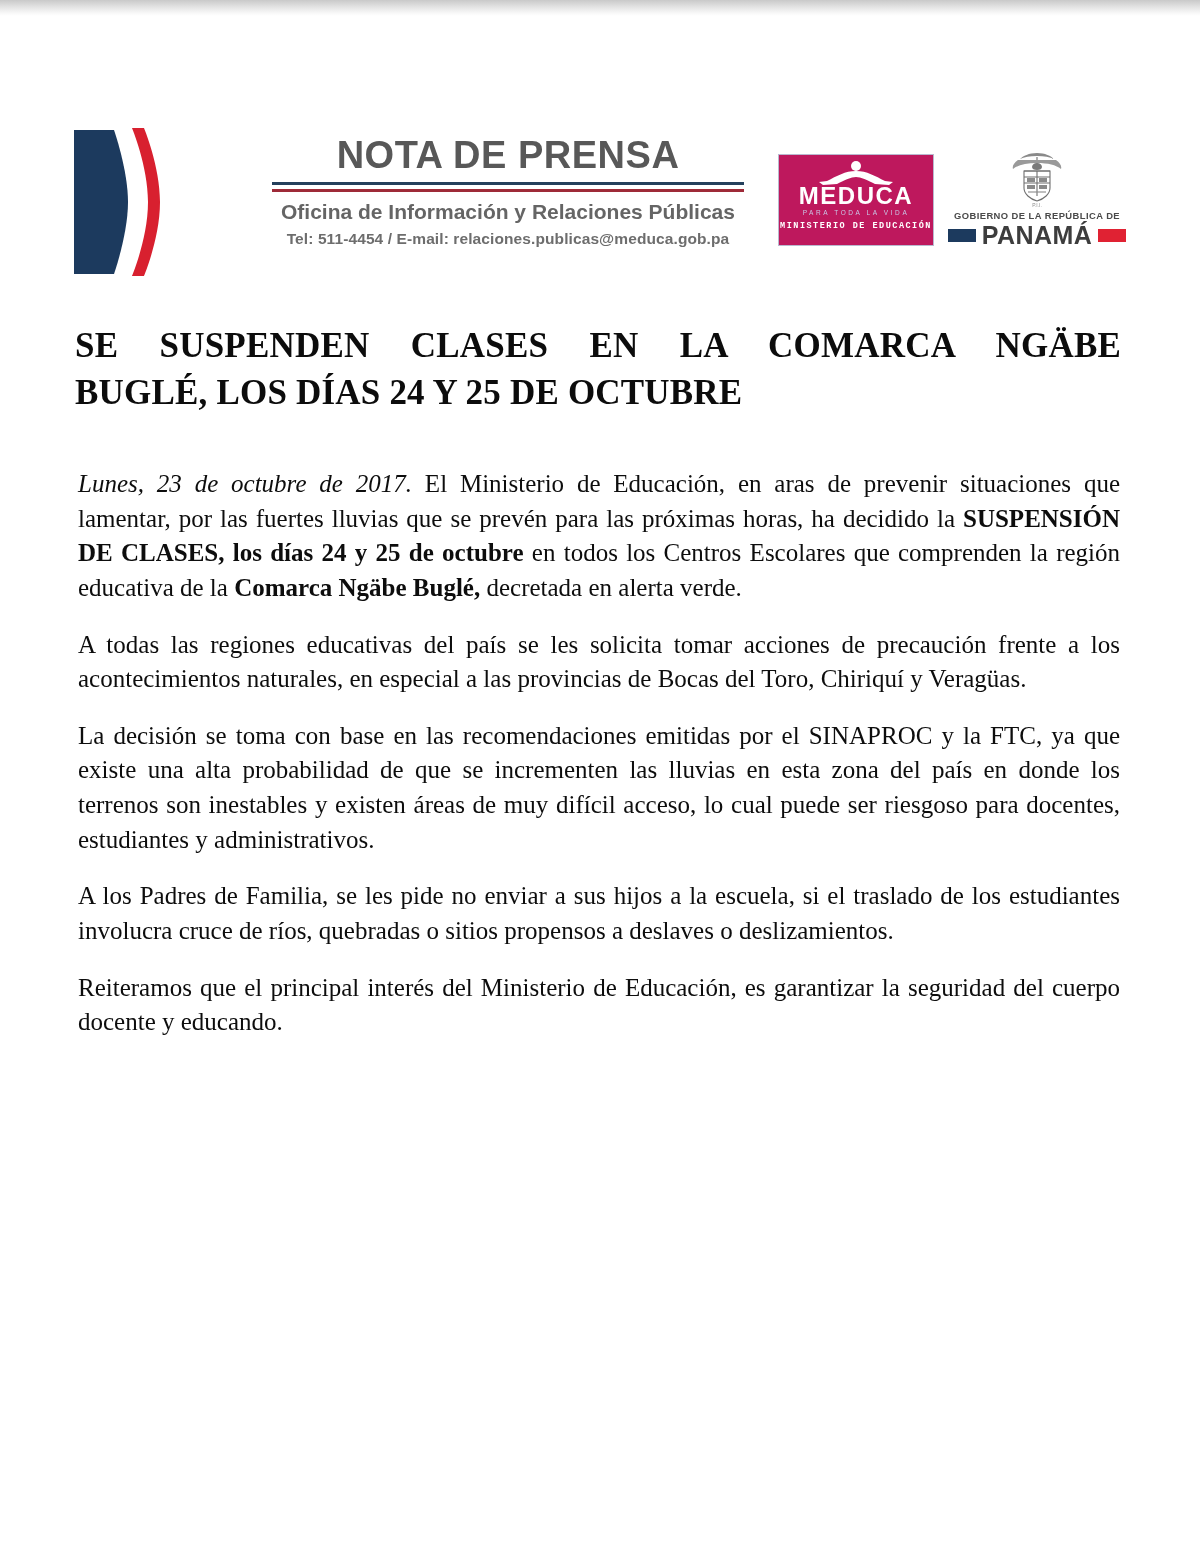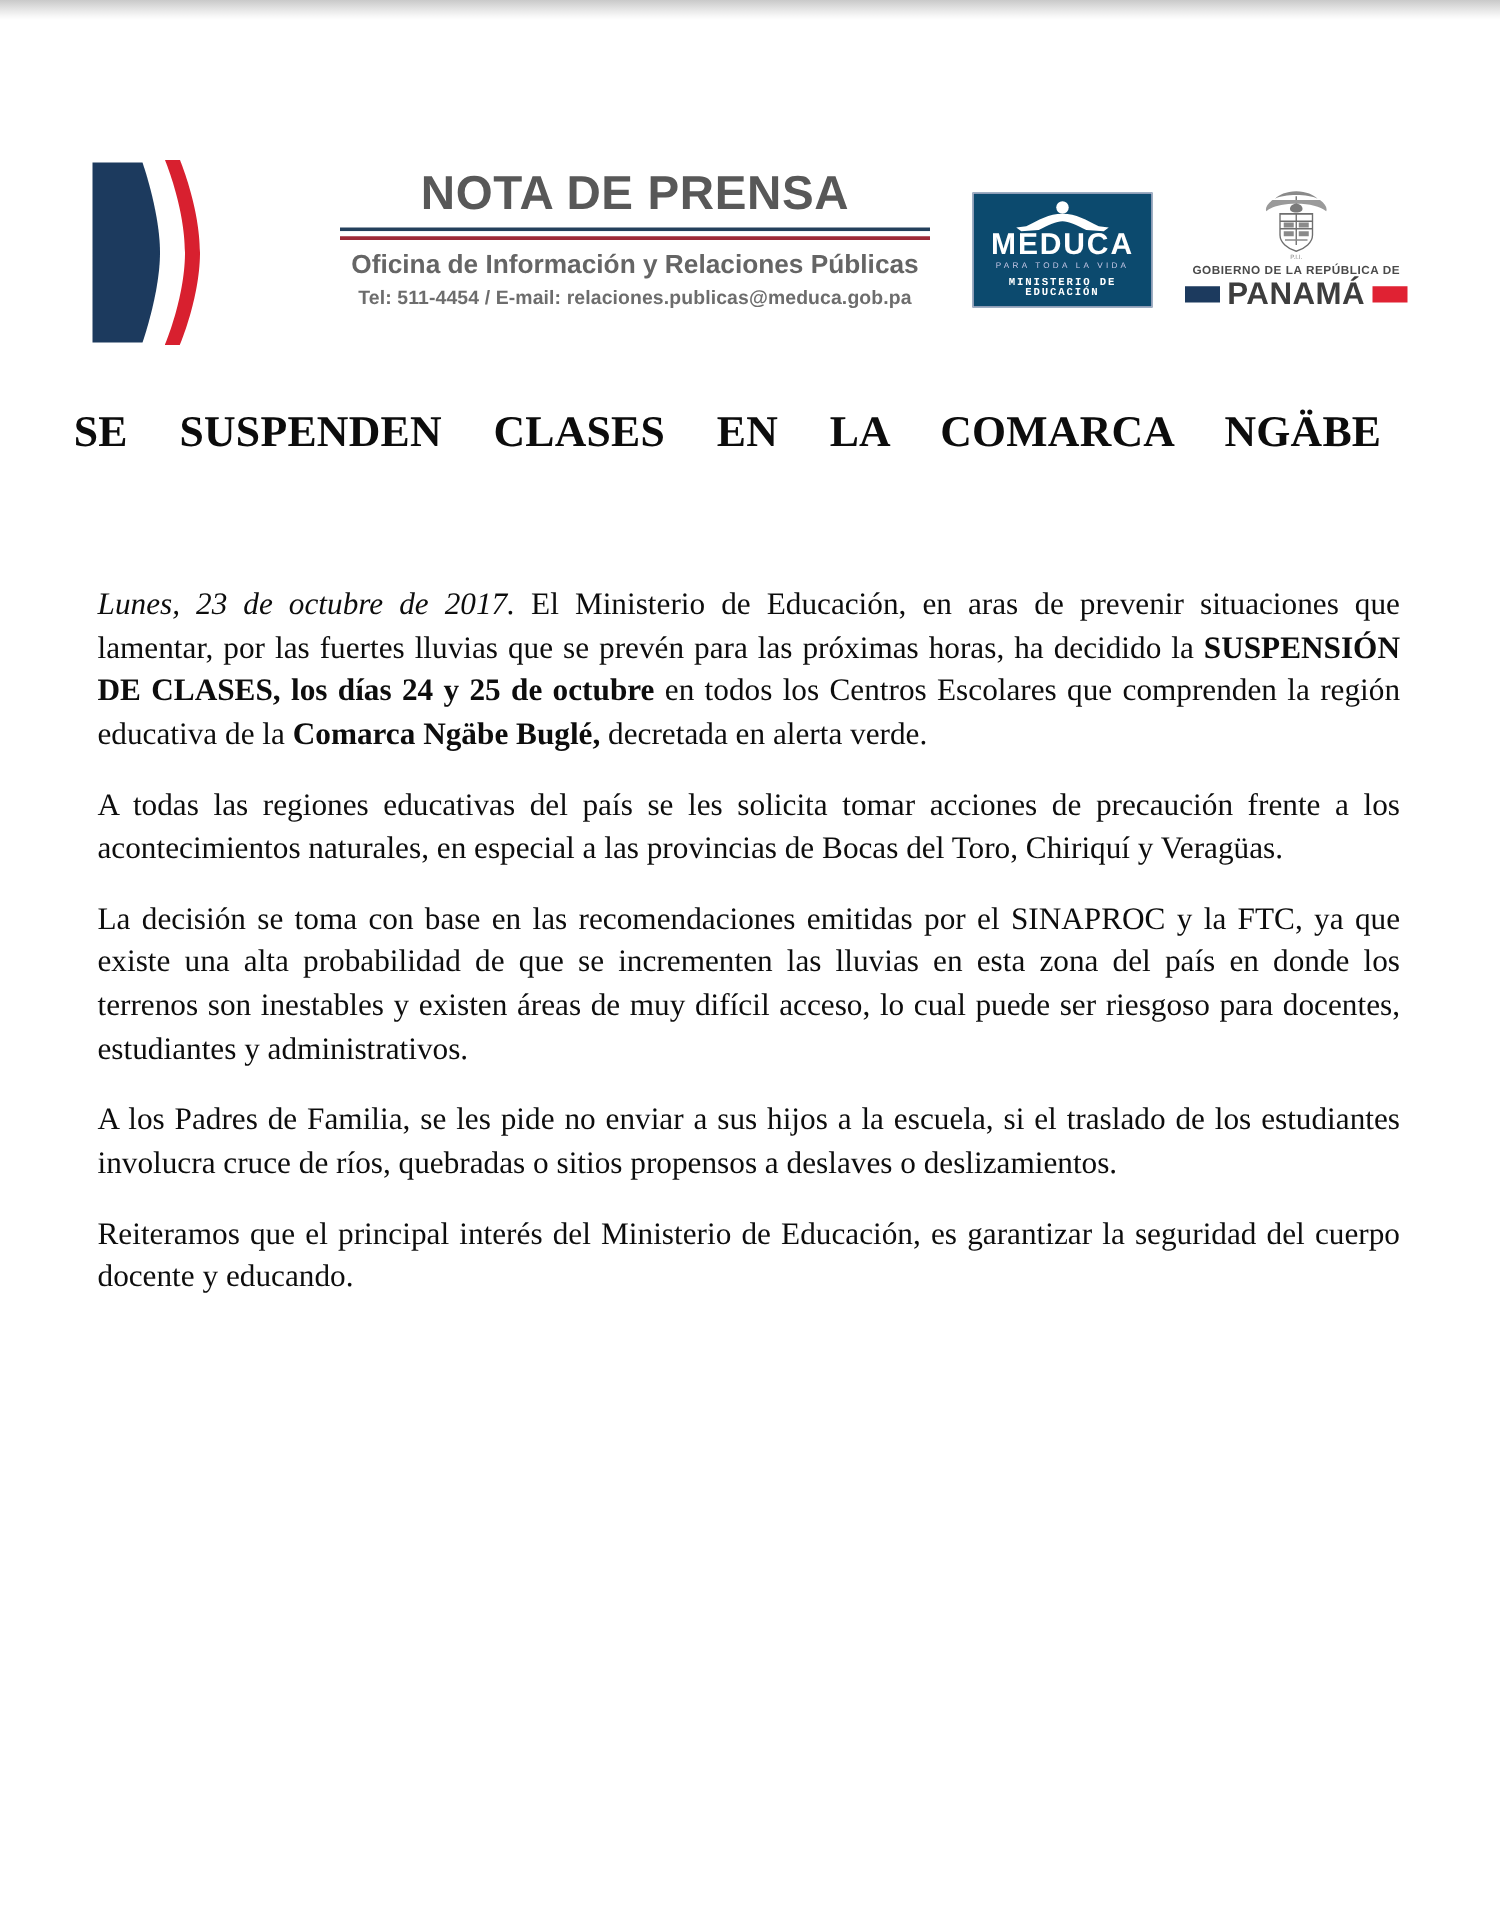--- a/index.html
+++ b/index.html
@@ -108,23 +108,23 @@
     margin: 4px 0 0 0;
     letter-spacing: 0.1px;
     white-space: nowrap;
   }
 
   
   .meduca-logo {
     position: absolute;
     left: 716px;
     top: 36px;
-    width: 144px;
+    width: 156px;
     height: 92px;
-    background: #0c4a6e;
+    background: #be185d;
     border: 1px solid #b9b9cf;
     box-sizing: border-box;
     text-align: center;
     overflow: hidden;
   }
   .meduca-figure {
     position: relative;
     height: 26px;
     margin-top: 5px;
   }
@@ -202,21 +202,21 @@
     font-size: 25px;
     color: #3d3d3d;
     letter-spacing: 0.4px;
     line-height: 1;
   }
 
   
   .doc-title {
     position: absolute;
     top: 300px;
-    left: 59px;
+    left: 75px;
     width: 1046px;
     font-family: "Liberation Serif", "DejaVu Serif", serif;
     font-weight: bold;
     font-size: 35px;
     line-height: 1.33;
     text-align: justify;
     text-align-last: left;
     color: #0c0c0c;
     letter-spacing: 0.2px;
   }
@@ -314,20 +314,21 @@
         <div class="bar-blue"></div>
         <div class="panama-word">PANAMÁ</div>
         <div class="bar-red"></div>
       </div>
     </div>
 
   </div>
 
   <h1 class="doc-title">
     <span class="line1">SE SUSPENDEN CLASES EN LA COMARCA NGÄBE</span>
+    <span class="line2">BUGLÉ, LOS DÍAS 24 Y 25 DE OCTUBRE</span>
   </h1>
 
   <div class="body-copy">
 
     <p><span class="ital">Lunes, 23 de octubre de 2017.</span><span> El Ministerio de Educación, en aras de prevenir situaciones que lamentar, por las fuertes lluvias que se prevén para las próximas horas, ha decidido la </span><span class="bold">SUSPENSIÓN DE CLASES, los días 24 y 25 de octubre</span><span> en todos los Centros Escolares que comprenden la región educativa de la </span><span class="bold">Comarca Ngäbe Buglé,</span><span> decretada en alerta verde.</span></p>
 
     <p>A todas las regiones educativas del país se les solicita tomar acciones de precaución frente a los acontecimientos naturales, en especial a las provincias de Bocas del Toro, Chiriquí y Veragüas.</p>
 
     <p>La decisión se toma con base en las recomendaciones emitidas por el SINAPROC  y la FTC, ya que existe una alta probabilidad de que se incrementen las lluvias en esta zona del país en donde los terrenos son inestables y existen áreas de muy difícil acceso, lo cual puede ser riesgoso para docentes, estudiantes y administrativos.</p>
 

